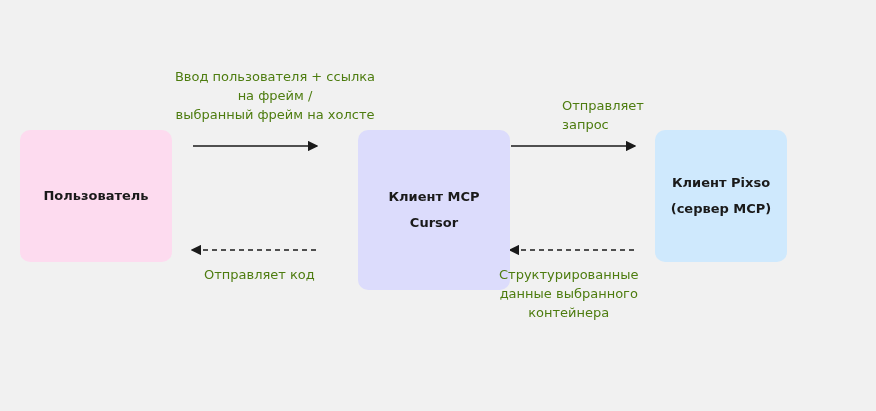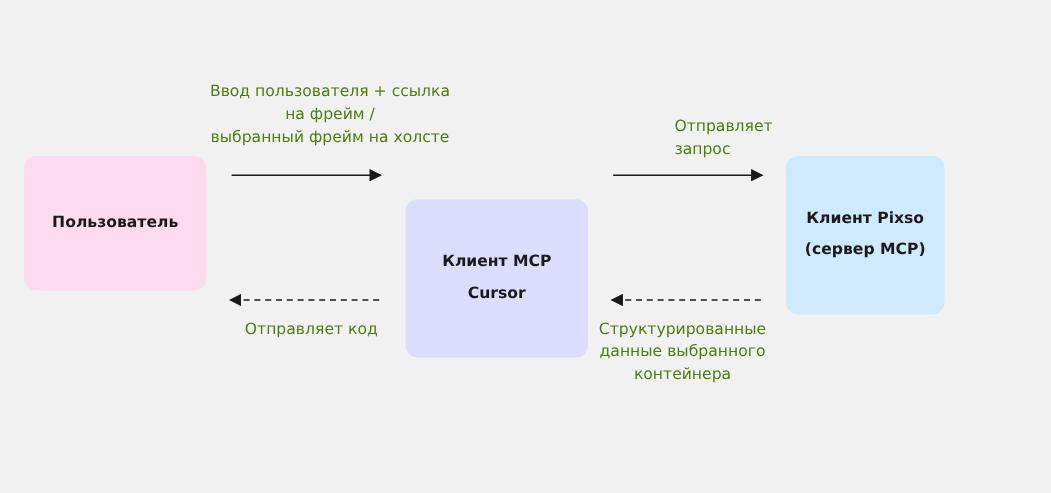--- a/index.html
+++ b/index.html
@@ -13,22 +13,22 @@
     }
     .node {
       position: absolute;
       border-radius: 10px;
       display: flex; flex-direction: column;
       align-items: center; justify-content: center;
       font-weight: bold; font-size: 13px;
       text-align: center;
     }
     .node span { display: block; line-height: 26px; }
-    #n-user { left: 20px; top: 130px; width: 152px; height: 112px; }
-    #n-mcp { left: 338px; top: 130px; width: 152px; height: 132px; margin-top: 36px; }
+    #n-user { left: 20px; top: 130px; width: 152px; height: 132px; }
+    #n-mcp { left: 358px; top: 130px; width: 152px; height: 160px; }
     #n-pixso { left: 655px; top: 130px; width: 132px; height: 132px; }
     .label {
       position: absolute;
       font-size: 13px; line-height: 19px;
       color: #4d7c0f;
       white-space: pre-line;
     }
     svg.arrows { position: absolute; left: 0; top: 0; }
   </style>
 </head>

